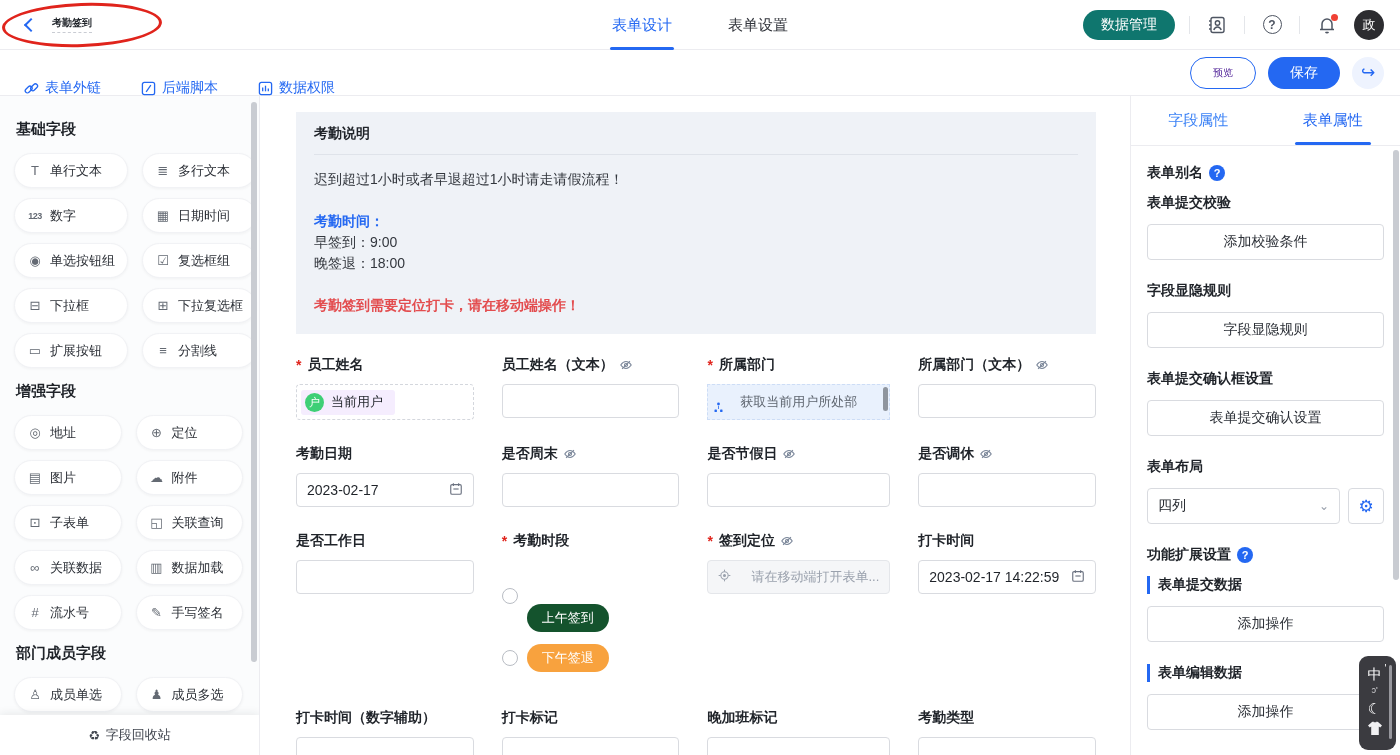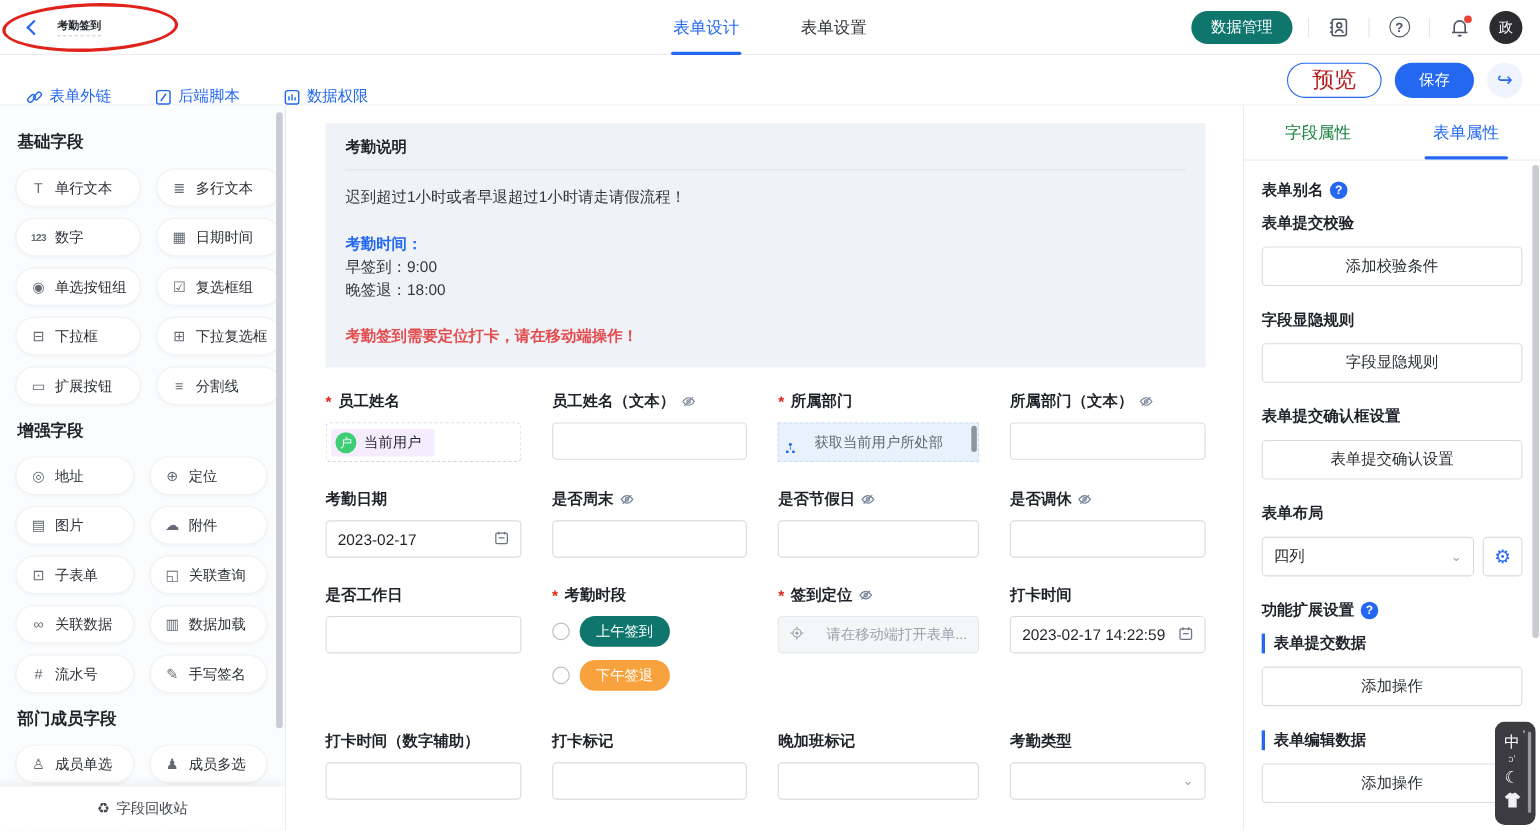--- a/index.html
+++ b/index.html
@@ -33,22 +33,22 @@
   .bell-dot { position:absolute; top:2px; right:2px; width:7px; height:7px; background:#f04134; border-radius:50%; }
   .avatar { width:30px; height:30px; border-radius:50%; background:#2c2c30; color:#fff;
     display:flex; align-items:center; justify-content:center; font-size:13px; cursor:pointer; }
 
   
   .subbar { height:46px; display:flex; align-items:center; justify-content:space-between;
     padding:0 16px 0 24px; border-bottom:1px solid #ececf0; background:#fff; }
   .sub-links { display:flex; gap:40px;margin-top:31px; }
   .sub-link { display:flex; align-items:center; gap:6px; color:#2468f2; font-size:14px; cursor:pointer; }
   .sub-right { display:flex; align-items:center; gap:12px; }
-  .btn-outline { height:32px; padding:0 22px; border:1px solid #2468f2; color:#b91c1c; background:#fff;
-    border-radius:16px; font-size:20px; cursor:pointer; }
+  .btn-outline { height:32px; padding:0 22px; border:1px solid #2468f2; color:#4c1d95; background:#fff;
+    border-radius:16px; font-size:10px; cursor:pointer; }
   .btn-primary { height:32px; padding:0 22px; border:none; color:#fff; background:#2468f2;
     border-radius:16px; font-size:14px; cursor:pointer; }
   .btn-share { width:32px; height:32px; border-radius:50%; background:#eef3fe; border:none;
     color:#2468f2; font-size:17px; cursor:pointer; display:flex; align-items:center; justify-content:center; }
 
   
   .page-body { display:flex; height:659px; }
 
   
   .sidebar { width:260px; border-right:1px solid #ececf0; background:#fbfcfd; position:relative;
@@ -91,29 +91,29 @@
   .tag-av { width:19px; height:19px; border-radius:50%; background:#3ecf76; color:#fff;
     font-size:11px; display:flex; align-items:center; justify-content:center; }
   .dept-box { height:36px; background:#e9f1fd; border:1px dashed #cdddf6; border-radius:0;
     display:flex; align-items:center; justify-content:center; font-size:13px; color:#5f6670;
     position:relative; overflow:hidden; }
   .dept-thumb { position:absolute; right:1px; top:2px; width:5px; height:24px; background:#8f959e; border-radius:3px; }
   .dept-orgic { position:absolute; left:6px; bottom:3px; }
   .radio-row { display:flex; align-items:center; gap:9px; margin-bottom:12px; }
   .radio { width:16px; height:16px; border:1px solid #b9bdc4; border-radius:50%; background:#fff; flex:none; cursor:pointer; }
   .opt-pill { color:#fff; font-size:13px; padding:5px 15px; border-radius:15px; }
-  .opt-pill.teal { background:#0f766e; }
+  .opt-pill.teal { background:#14532d;margin-top:44px; }
   .opt-pill.orange { background:#f8a23e; }
   .chevron { color:#9aa1ad; font-size:12px; }
 
   
   .rpanel { width:270px; border-left:1px solid #ececf0; position:relative; background:#fff; }
   .rtabs { height:50px; display:flex; border-bottom:1px solid #ececf0; }
   .rtab { flex:1; display:flex; align-items:center; justify-content:center; font-size:15px;
-    color:#15803d; position:relative; cursor:pointer; }
+    color:#3b82f6; position:relative; cursor:pointer; }
   .rtab.active { color:#2468f2; }
   .rtab.active::after { content:""; position:absolute; left:50%; transform:translateX(-50%);
     bottom:0; width:76px; height:3px; background:#2468f2; border-radius:2px; }
   .rp-content { padding:18px 16px 0 16px; }
   .rp-title { font-size:14px; font-weight:bold; display:flex; align-items:center; gap:6px; margin-bottom:12px; }
   .q-ic { width:16px; height:16px; background:#2468f2; border-radius:50%; color:#fff; font-size:11px;
     font-weight:bold; display:flex; align-items:center; justify-content:center; cursor:pointer; }
   .rp-input { width:100%; height:36px; border:1px solid #d9dbe0; border-radius:4px; padding:0 10px;
     font-size:14px; color:#1f2329; display:flex; align-items:center; margin-bottom:22px; }
   .rp-btn { width:100%; height:36px; border:1px solid #d9dbe0; border-radius:4px; background:#fff;

